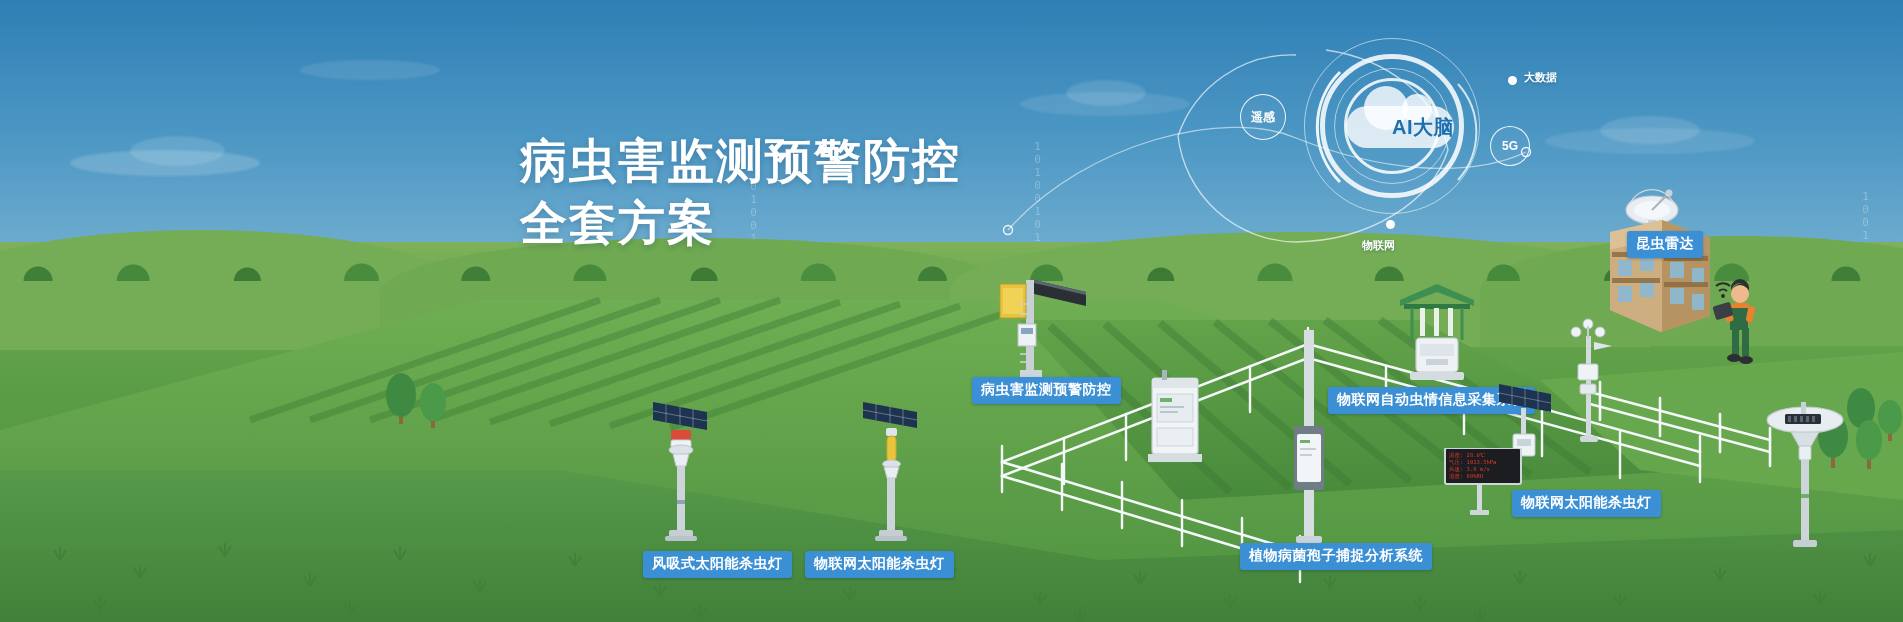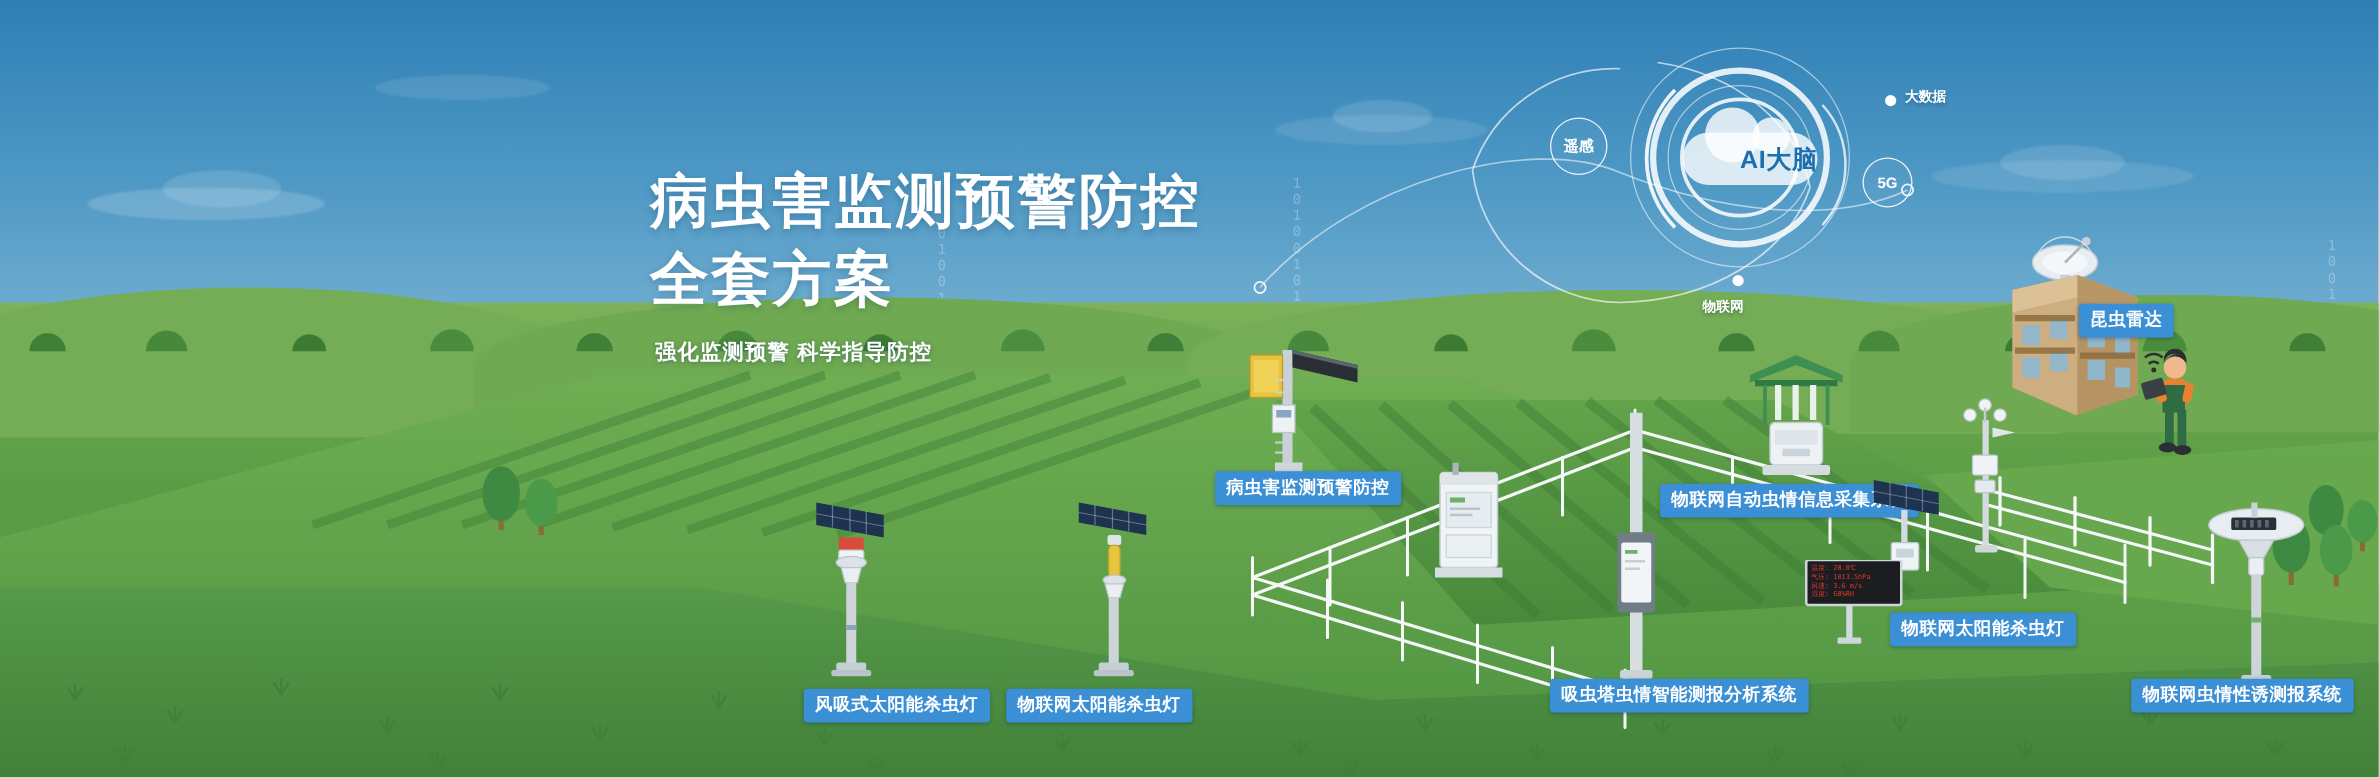--- a/index.html
+++ b/index.html
@@ -329,21 +329,20 @@
       <path d="M1600 382 L1600 420"></path>
       <path d="M1660 398 L1660 436"></path>
       <path d="M1720 414 L1720 452"></path>
       <path d="M1770 428 L1770 466"></path>
     </g>
   </svg>
 
   <div class="title-block">
     <div class="title-line">病虫害监测预警防控</div>
     <div class="title-line">全套方案</div>
-    <div class="subtitle">强化监测预警 科学指导防控</div>
   </div>
 
   <div class="ai-hub">
 
     <svg width="560" height="240" style="position:absolute;left:-290px;top:-10px;overflow:visible;">
       <g fill="none" stroke="rgba(255,255,255,0.65)" stroke-width="1.4">
         <path d="M300 25 A 120 120 0 0 0 182 106"></path>
         <path d="M182 106 A 120 120 0 0 0 300 212"></path>
         <path d="M300 212 A 160 120 0 0 0 452 120"></path>
         <path d="M452 120 A 150 120 0 0 0 330 20"></path>
@@ -457,21 +456,21 @@
       <rect x="22" y="0" width="10" height="96" fill="#d7dee2"></rect>
       <rect x="12" y="96" width="30" height="64" rx="3" fill="#707c86"></rect>
       <rect x="15" y="104" width="24" height="48" rx="2" fill="#f2f5f7"></rect>
       <rect x="18" y="110" width="10" height="3" fill="#6fb06a"></rect>
       <rect x="18" y="118" width="16" height="2" fill="#c6ced4"></rect>
       <rect x="18" y="124" width="12" height="2" fill="#c6ced4"></rect>
       <rect x="22" y="160" width="10" height="48" fill="#d7dee2"></rect>
       <rect x="14" y="206" width="26" height="7" rx="2" fill="#cbd3d8"></rect>
     </svg>
   </div>
-  <div class="callout" style="left:1240px; top:543px;">吸虫塔虫情智能测报分析系统</div>
+  <div class="callout" style="left:1240px; top:543px;">植物病菌孢子捕捉分析系统</div>
 
   <div class="dev" style="left:1560px; top:322px; width:60px; height:130px;">
     <svg width="80" height="150" style="position:absolute;left:-10px;top:-10px;">
       <rect x="36" y="24" width="5" height="104" fill="#d4dbe0"></rect>
 
       <g fill="#eef3f6" stroke="#b8c2c9" stroke-width="1">
         <circle cx="26" cy="20" r="5"></circle>
         <circle cx="50" cy="20" r="5"></circle>
         <circle cx="38" cy="12" r="5"></circle>
       </g>
@@ -546,21 +545,21 @@
         <rect x="102" y="108" width="12" height="16"></rect>
       </g>
       <g fill="#8a6a3a" opacity="0.8">
         <rect x="22" y="66" width="48" height="5"></rect>
         <rect x="22" y="92" width="48" height="5"></rect>
         <rect x="74" y="70" width="44" height="5"></rect>
         <rect x="74" y="96" width="44" height="5"></rect>
       </g>
     </svg>
   </div>
-  <div class="callout" style="left:1627px; top:243px;margin-left:36px;">昆虫雷达</div>
+  <div class="callout" style="left:1627px; top:231px;">昆虫雷达</div>
 
   <div class="dev" style="left:1700px; top:272px; width:60px; height:100px;">
     <svg width="70" height="110" style="position:absolute;left:0;top:0;">
 
       <g fill="none" stroke="#2b2f33" stroke-width="2">
         <path d="M16 14 A 10 10 0 0 1 30 14"></path>
         <path d="M19 19 A 6 6 0 0 1 27 19"></path>
       </g>
       <circle cx="23" cy="24" r="2" fill="#2b2f33"></circle>
 
@@ -600,21 +599,20 @@
       <rect x="46" y="12" width="5" height="12" fill="#c9d2d8"></rect>
 
       <polygon points="36,42 64,42 55,58 45,58" fill="#d8e0e5" stroke="#bcc6cc" stroke-width="1"></polygon>
       <rect x="44" y="56" width="12" height="14" rx="2" fill="#e9eff2" stroke="#bcc6cc"></rect>
 
       <rect x="46" y="70" width="8" height="82" fill="#cdd5da"></rect>
       <rect x="46" y="104" width="8" height="4" fill="#6fb06a"></rect>
       <rect x="38" y="150" width="24" height="7" rx="2" fill="#c5ced3"></rect>
     </svg>
   </div>
-  <div class="callout" style="left:1705px; top:543px;">物联网虫情性诱测报系统</div>
 
   <div class="dev" style="left:645px; top:398px; width:80px; height:150px;">
     <svg width="100" height="170" style="position:absolute;left:-10px;top:-10px;">
 
       <polygon points="18,14 72,24 72,42 18,32" fill="#1d3350"></polygon>
       <g stroke="rgba(255,255,255,0.32)" stroke-width="1">
         <line x1="31" y1="16" x2="31" y2="34"></line>
         <line x1="45" y1="19" x2="45" y2="37"></line>
         <line x1="58" y1="21" x2="58" y2="39"></line>
         <line x1="18" y1="23" x2="72" y2="33"></line>

